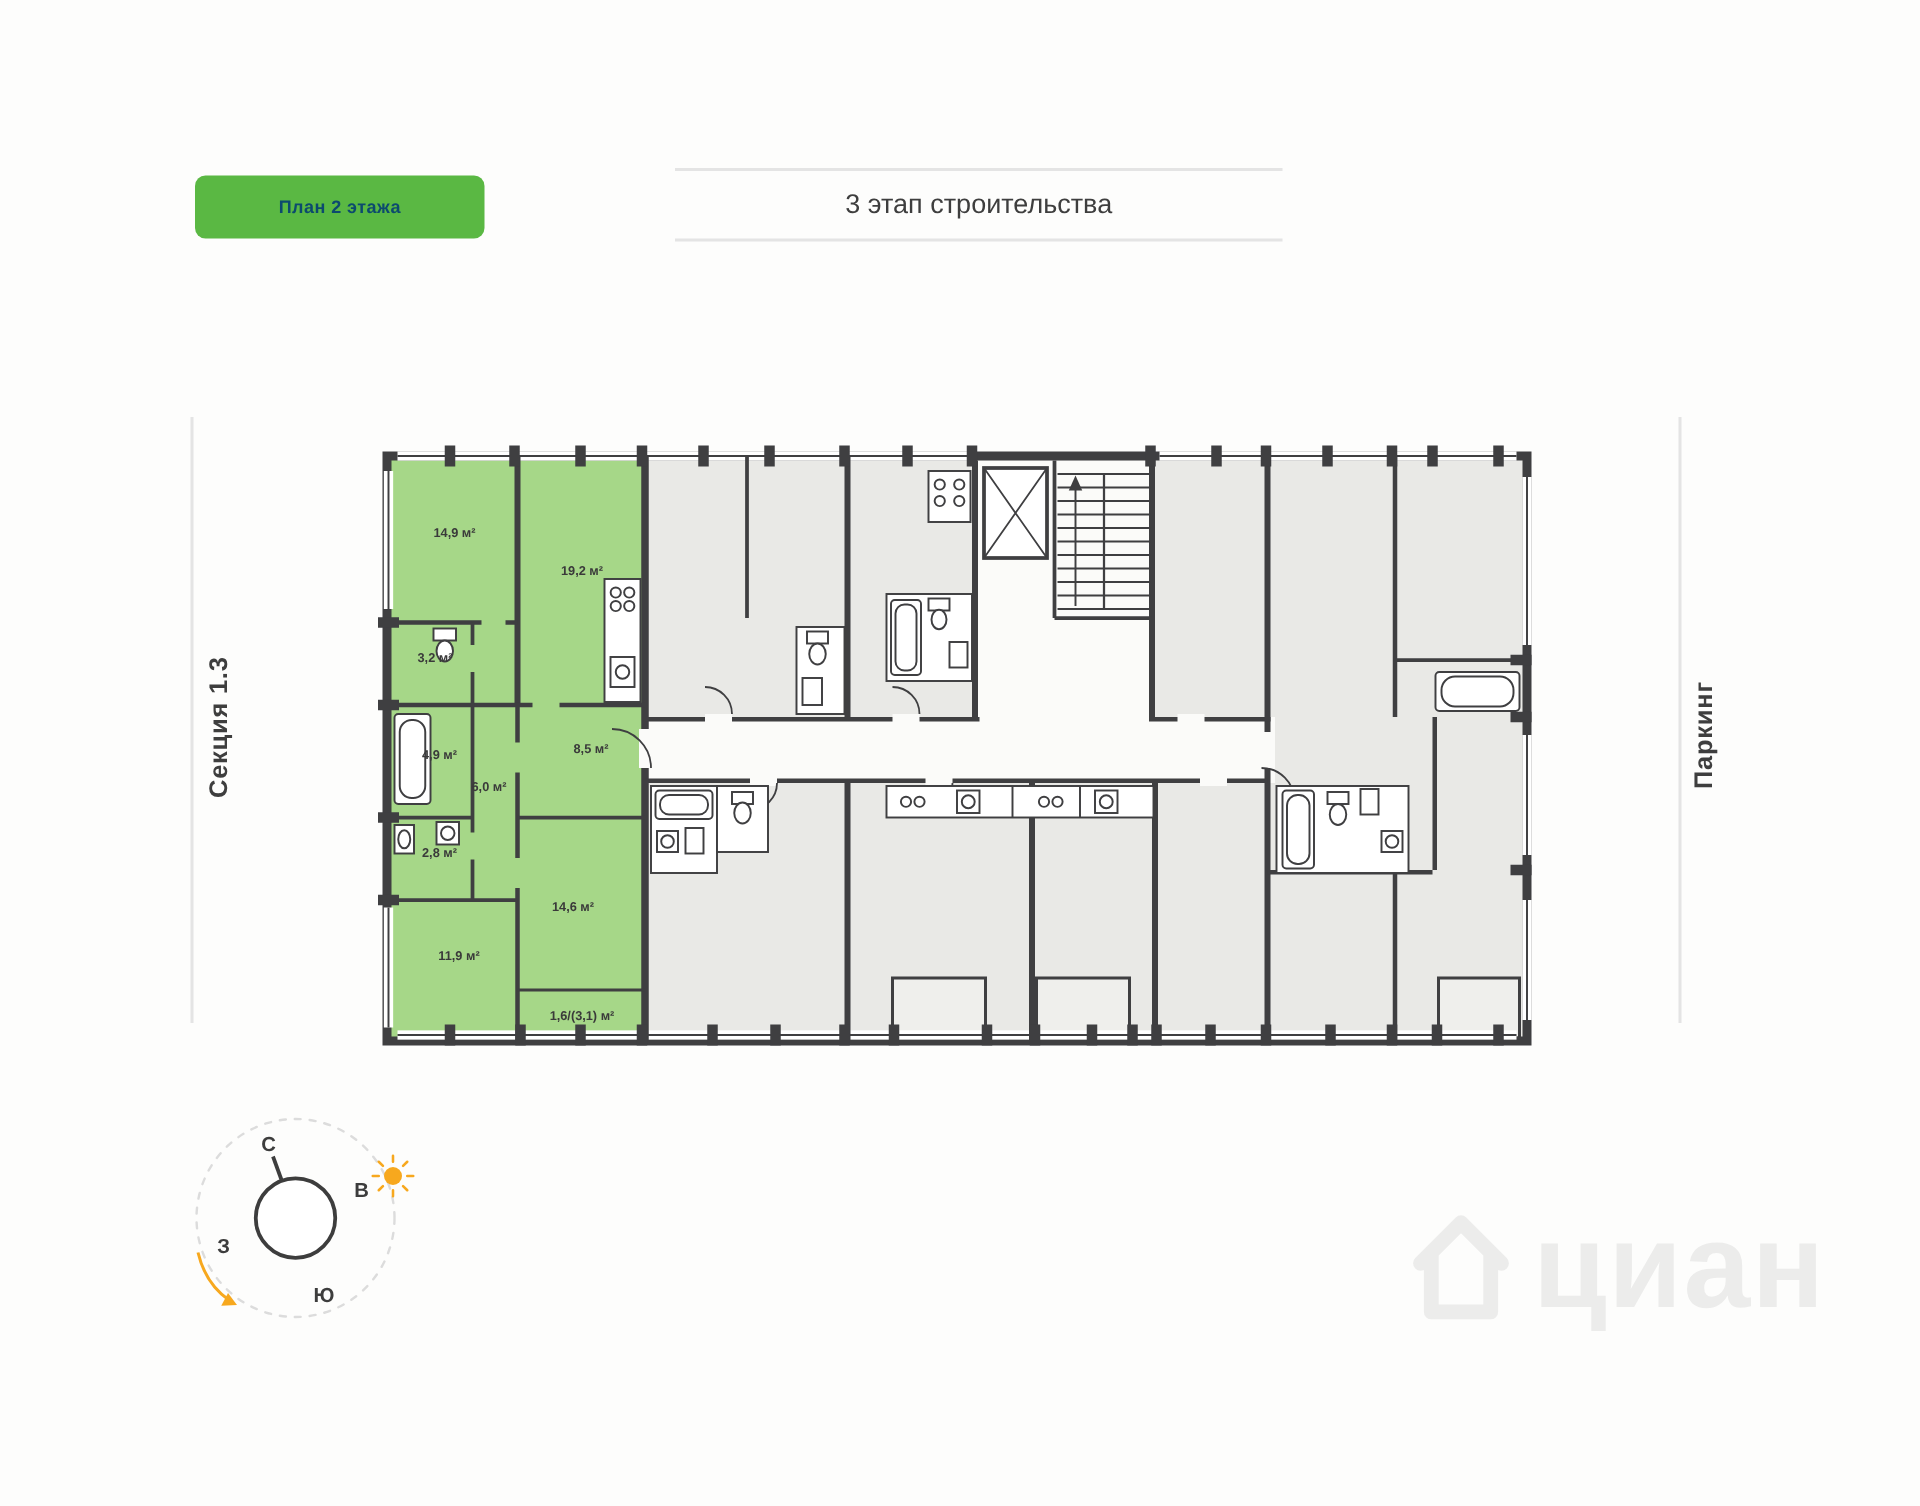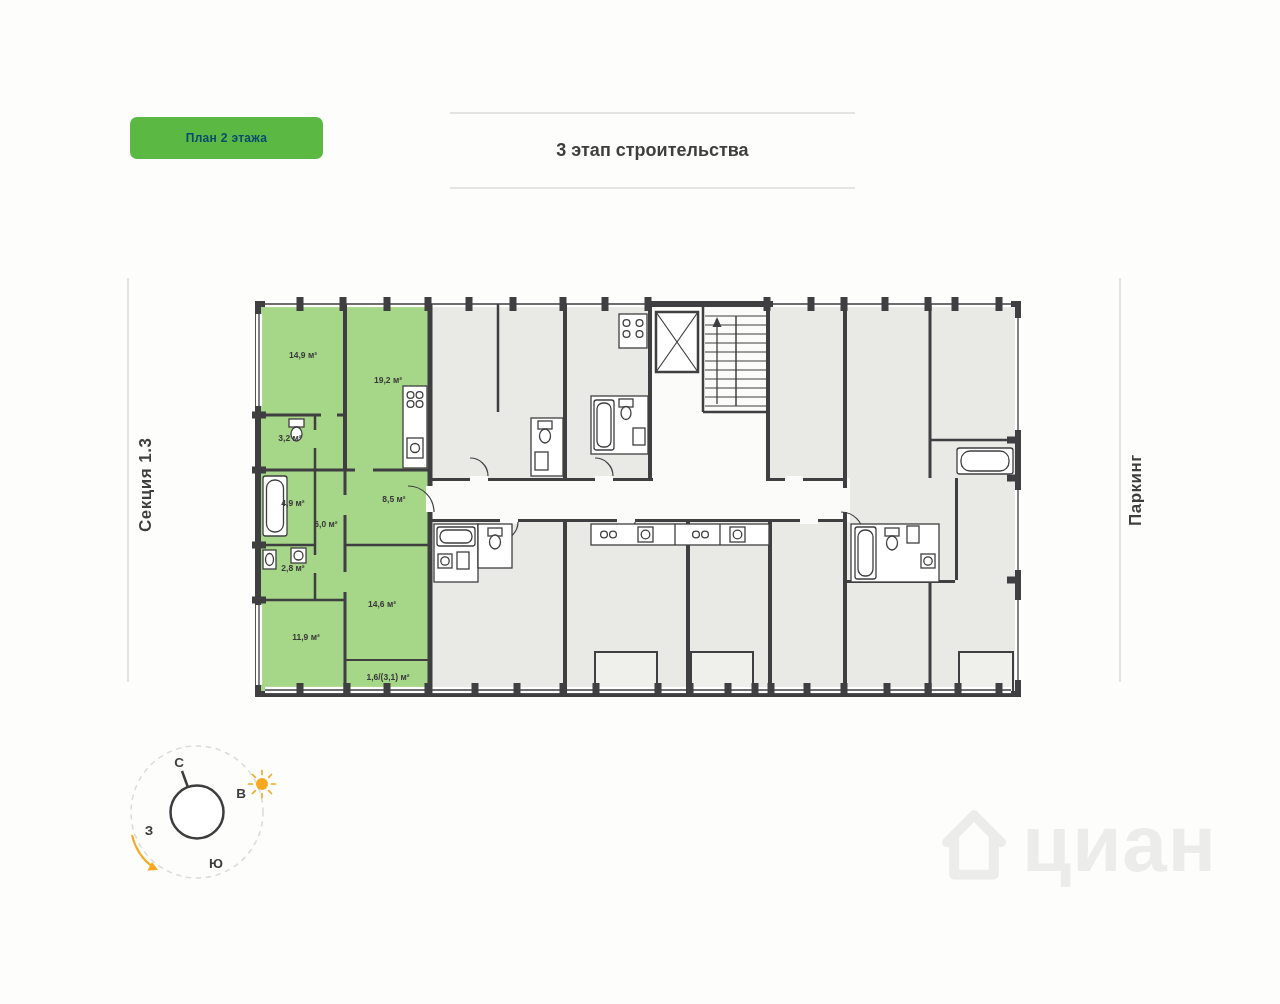--- a/index.html
+++ b/index.html
@@ -9,23 +9,23 @@
 
   .badge {
     position: absolute; left: 130px; top: 117px; width: 193px; height: 42px;
     background: var(--accent-green); color: #0c4a6e; border-radius: 7px;
     display: flex; align-items: center; justify-content: center;
     font-size: 12px; font-weight: 600; letter-spacing: .3px;
   }
 
   .axis-label {
     position: absolute; left: 450px; width: 405px; text-align: center;
-    color: var(--text); font-size: 18px; font-weight: 700;
+    color: var(--text); font-size: 18px; font-weight: 400;
     border-top: 2px solid var(--line); border-bottom: 2px solid var(--line);
-    padding: 26px 0;
+    padding: 12px 0;
   }
   .stage { top: 112px; }
   .yard  { top: 844px; }
 
   .vline { position: absolute; top: 278px; width: 2px; height: 404px; background: var(--line); }
   .vline.left  { left: 127px; }
   .vline.right { left: 1119px; }
 
   .vtext {
     position: absolute; writing-mode: vertical-rl; transform: rotate(180deg);

